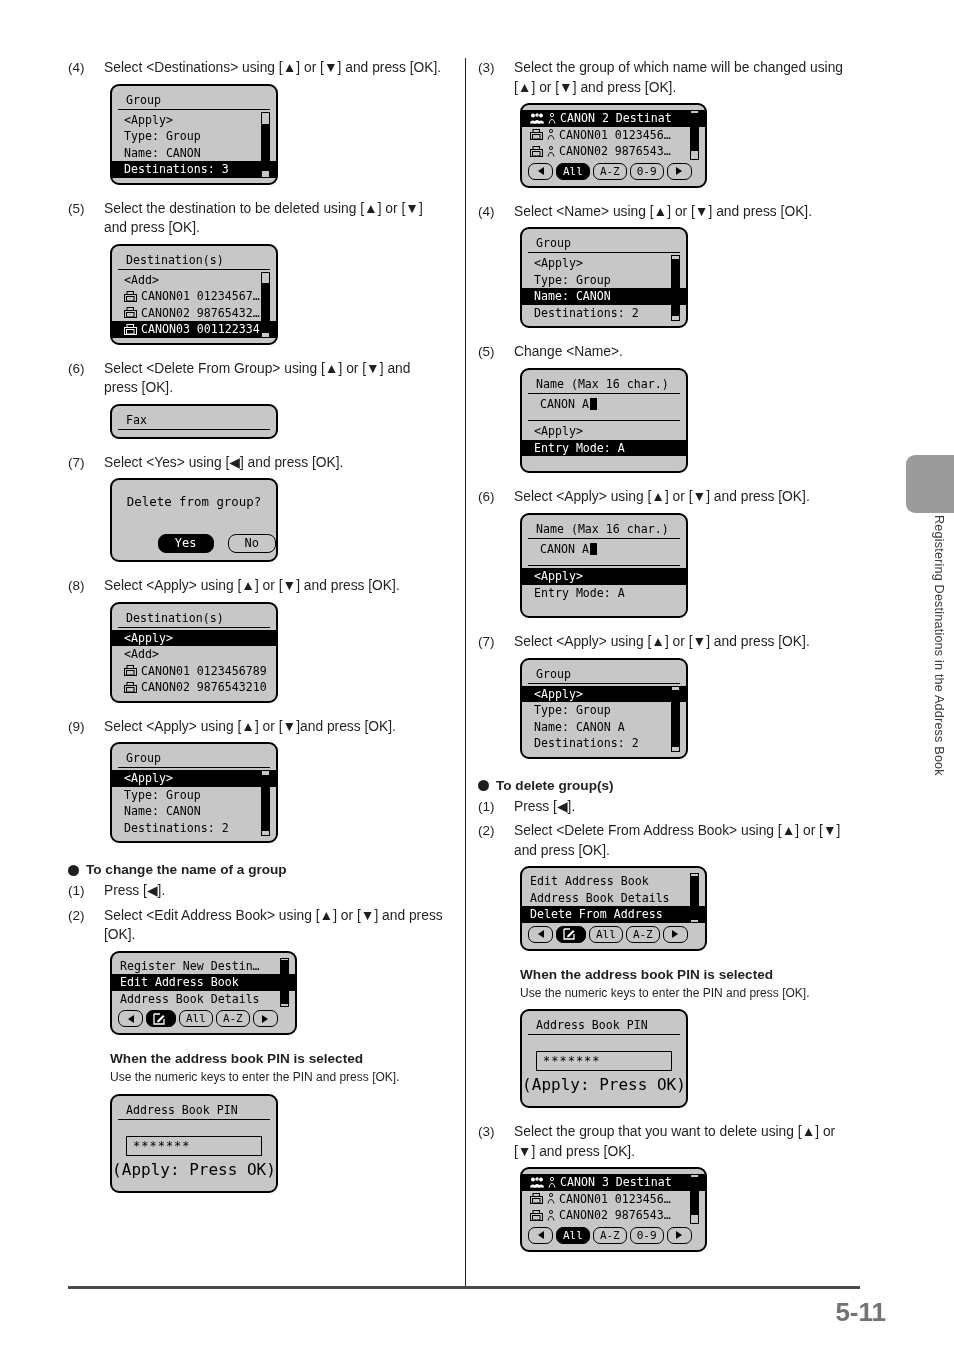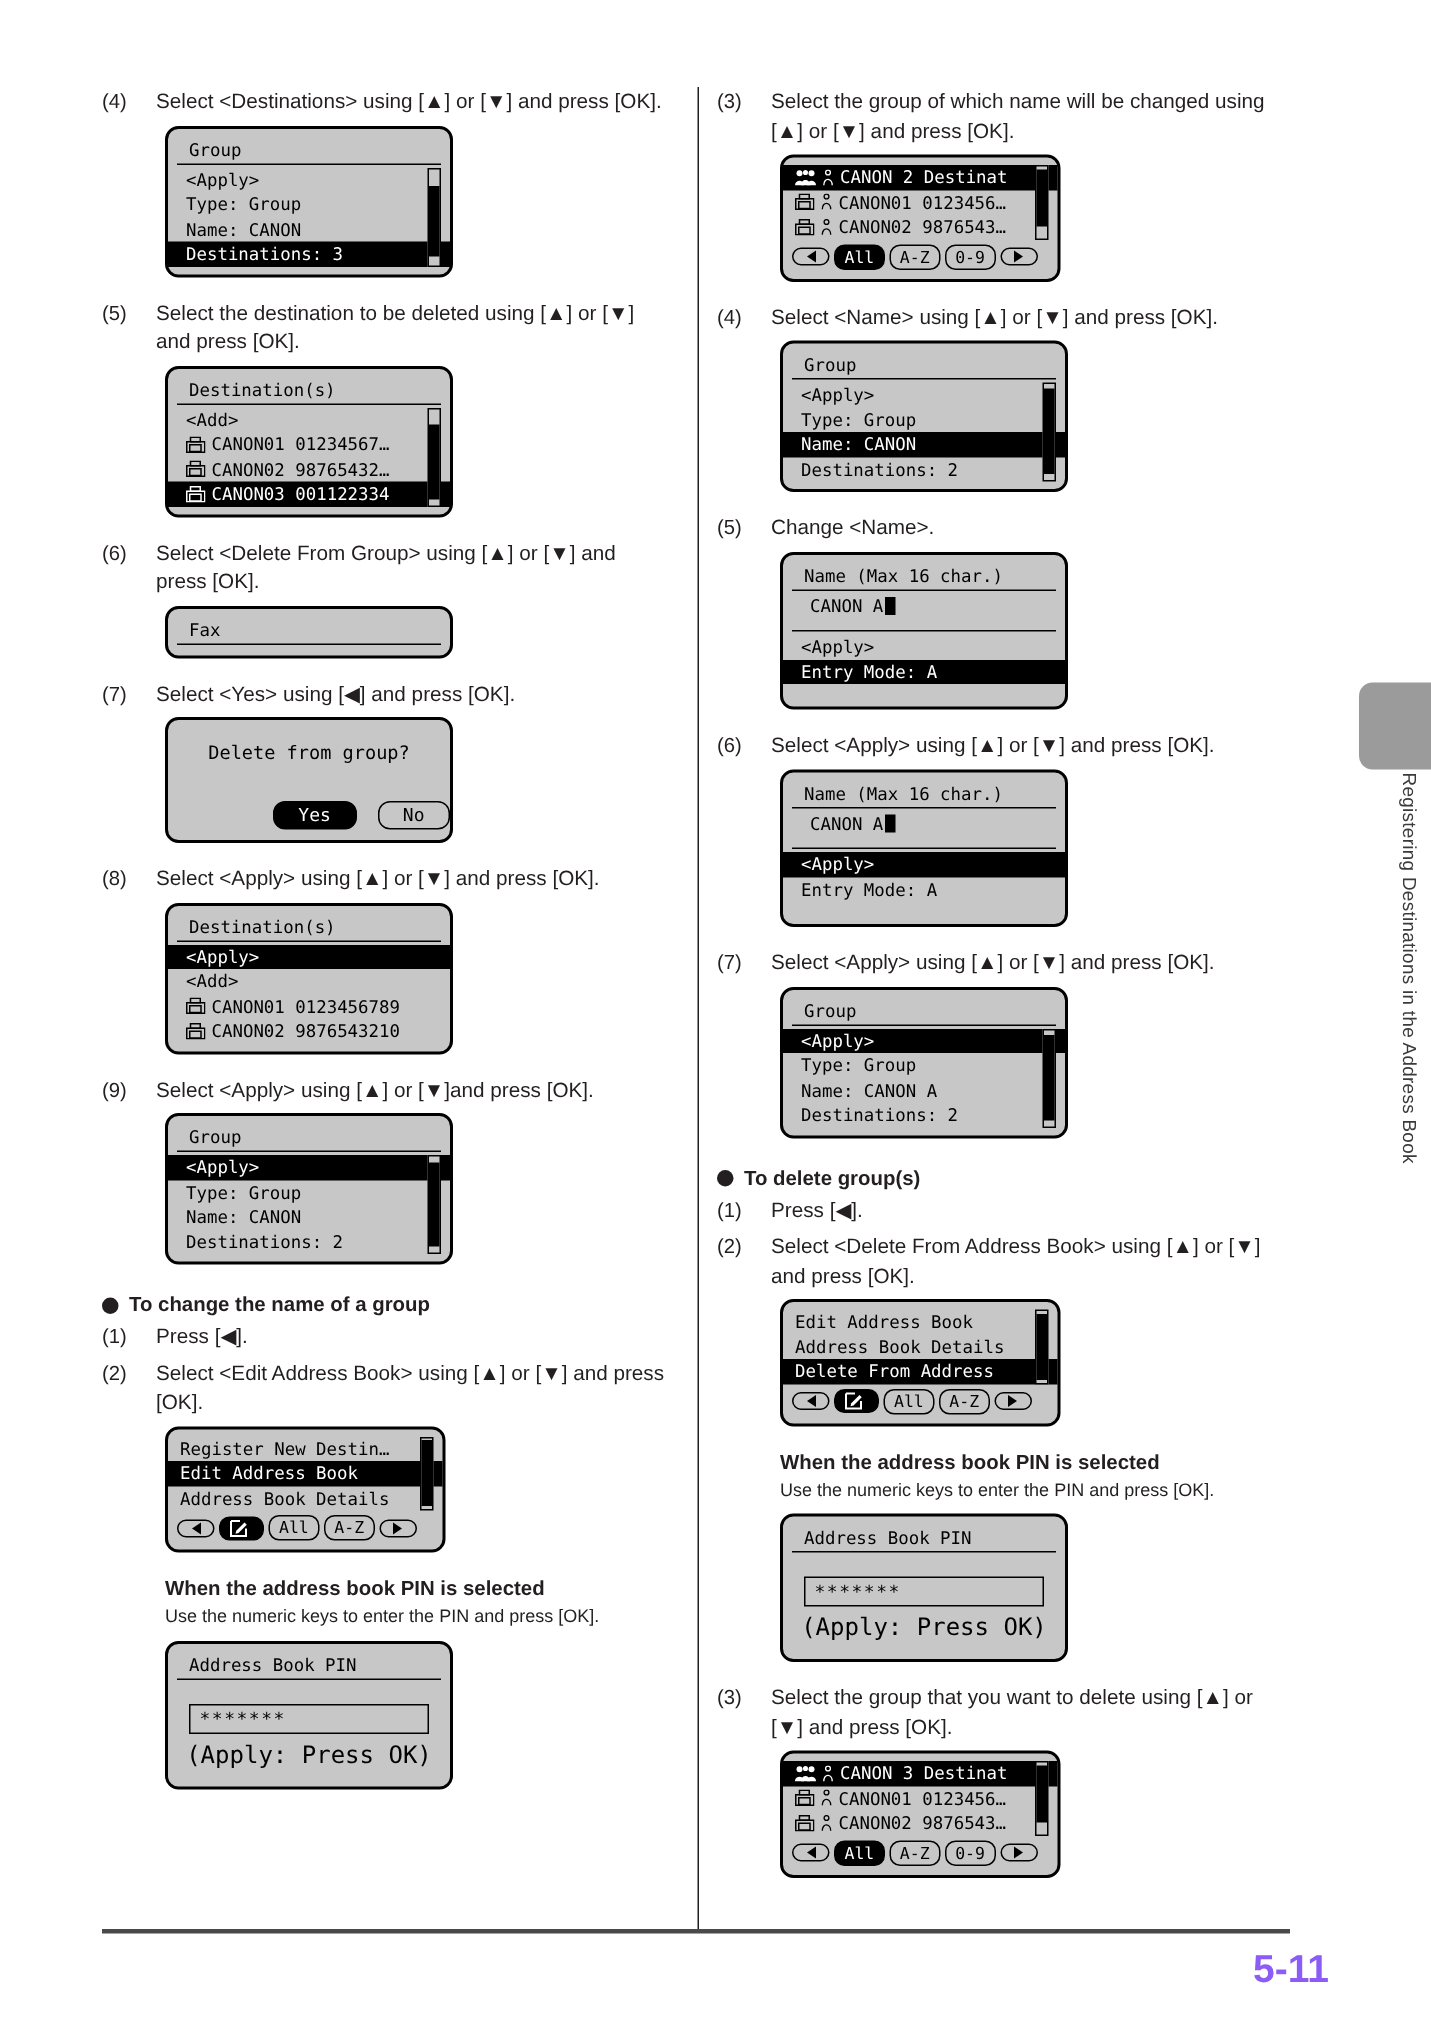--- a/index.html
+++ b/index.html
@@ -35,41 +35,41 @@
     display:inline-flex;align-items:center;justify-content:center;margin-right:5px;flex:0 0 13px;}
   .ref-icon i{display:block;width:0;height:0;border-left:5px solid #fff;
     border-top:3.5px solid transparent;border-bottom:3.5px solid transparent;margin-left:2px;}
 
   
   .lcd{
     background:#c7c7c7;border:2.5px solid #000;border-radius:9px;
     box-sizing:border-box;
     font-family:"DejaVu Sans Mono", monospace;
     color:#000;position:relative;padding:5px 0 5px 0;
-    margin:6px 0 6px 42px;width:192px;
+    margin:6px 0 6px 42px;width:168px;
   }
   .lcd.w190{width:187px;}
   .lcd-title{font-size:11.6px;line-height:16px;padding:0 6px 1px 8px;
     border-bottom:1.6px solid #000;margin:1px 6px 2px 6px;white-space:nowrap;}
   .lcd-rows{position:relative;}
   .lcd-row{font-size:11.6px;line-height:16.5px;padding:0 8px 0 10px;white-space:nowrap;
     display:flex;align-items:center;}
   .lcd-row.hl{background:#000;color:#fff;}
   .lcd-row.indent{padding-left:12px;}
   .lcd-row.noindent{padding-left:8px;}
   .scroll{position:absolute;right:6px;top:0;width:9px;height:100%;
     border:1.5px solid #000;box-sizing:border-box;background:#c7c7c7;}
   .scroll .thumb{position:absolute;left:0;right:0;background:#000;}
 
   
   .ic{display:inline-block;margin-right:4px;flex:0 0 auto;vertical-align:middle;}
   .ic svg{display:block;}
 
   
-  .softbar{display:flex;align-items:center;gap:3px;padding:3px 6px 1px 6px;}
+  .softbar{display:flex;gap:3px;padding:3px 6px 1px 6px;}
   .key{border:1.5px solid #000;border-radius:7px;background:#c7c7c7;
     font-size:11px;line-height:13px;padding:1px 6px;display:flex;align-items:center;justify-content:center;min-width:15px;}
   .key.dark{background:#000;color:#fff;}
   .key.arrow{padding:1px 4px;}
   .key .ltri{width:0;height:0;border-right:6px solid #000;border-top:4.5px solid transparent;border-bottom:4.5px solid transparent;}
   .key .rtri{width:0;height:0;border-left:6px solid #000;border-top:4.5px solid transparent;border-bottom:4.5px solid transparent;}
 
   
   .lcd-dialog{height:84px;}
   .dlg-msg{font-size:12.4px;line-height:16px;text-align:center;padding-top:9px;}
@@ -90,21 +90,21 @@
 
   
   .sidetab{position:absolute;right:0;top:455px;width:48px;height:58px;
     background:#9b9b9b;border-radius:9px 0 0 9px;}
   .sidelabel{position:absolute;right:8px;top:515px;height:420px;width:26px;
     writing-mode:vertical-rl;font-size:12.6px;color:#3b3b3b;letter-spacing:.2px;
     white-space:nowrap;}
 
   
   .footrule{position:absolute;left:68px;top:1286px;width:792px;height:3px;background:#4a4a4a;}
-  .pagenum{position:absolute;right:68px;top:1297px;font-size:26px;font-weight:bold;color:#8b5cf6;}
+  .pagenum{position:absolute;right:68px;top:1297px;font-size:26px;font-weight:bold;color:#737373;}
 </style>
 </head>
 <body>
 
 <div class="page">
 
   <div class="divider"></div>
 
   <div class="col col-left" id="col-left">
       <div class="step">

